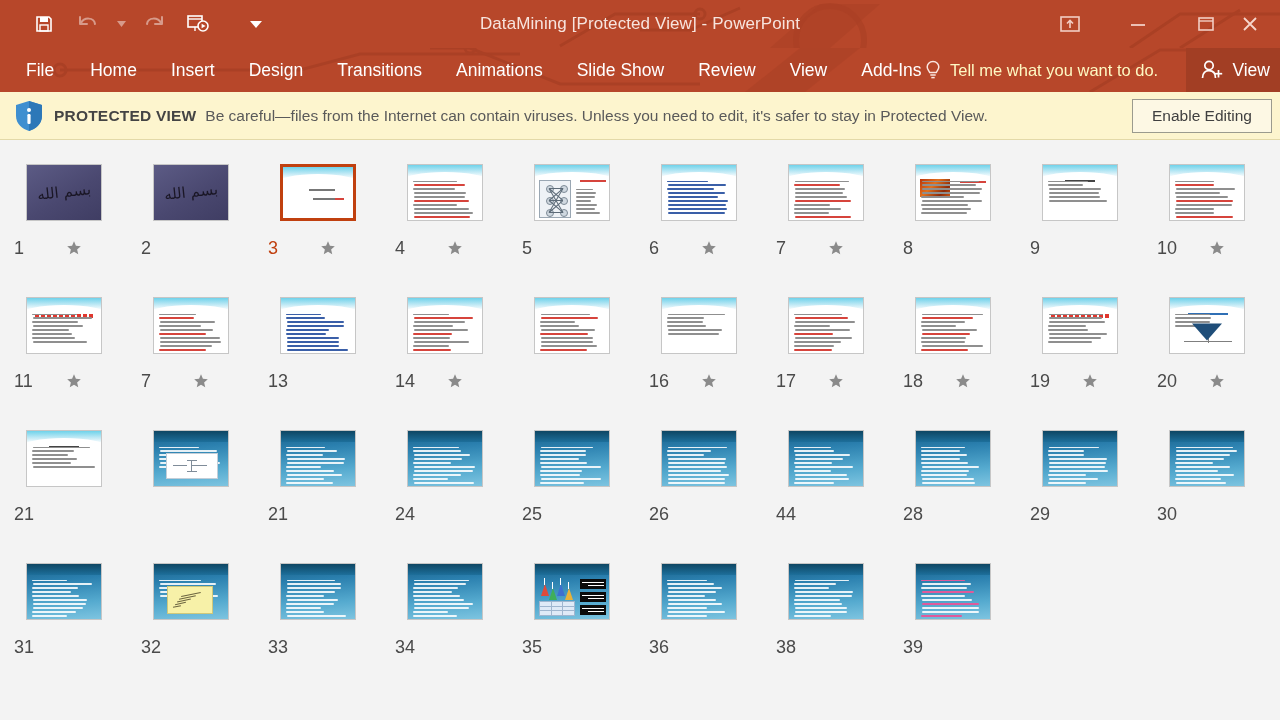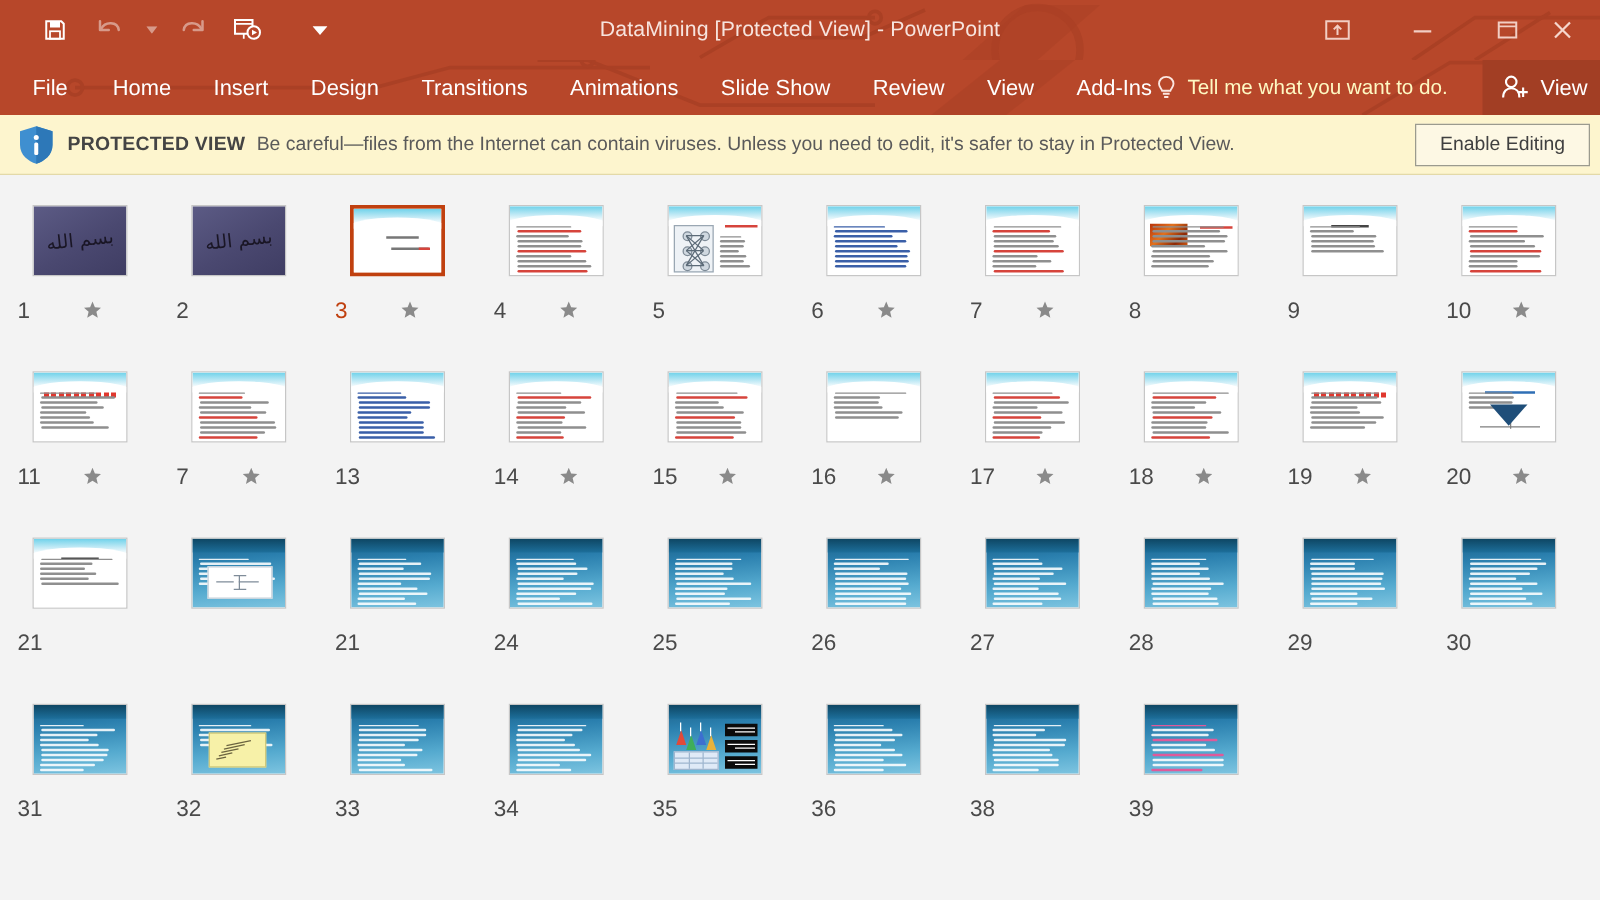--- a/index.html
+++ b/index.html
@@ -624,26 +624,20 @@
               <div class="ln " style="width:85%;margin-left:2%"></div>
               <div class="ln r" style="width:75%;margin-left:1%"></div>
               <div class="ln " style="width:82%;margin-left:2%"></div>
               <div class="ln " style="width:82%;margin-left:2%"></div>
               <div class="ln " style="width:87%;margin-left:3%"></div>
               <div class="ln r" style="width:74%;margin-left:1%"></div>
               <div class="ln " style="width:55%;margin-left:0%"></div>
             </div>
           </div>
         </div>
-        <div class="meta">
-          <span class="num">15</span>
-          <svg class="star" viewBox="0 0 20 20">
-            <path d="M10 1.5 L12.4 7.2 L18.5 7.7 L13.9 11.8 L15.3 17.8 L10 14.6 L4.7 17.8 L6.1 11.8 L1.5 7.7 L7.6 7.2 Z" fill="#8a8a8a"></path>
-          </svg>
-        </div>
       </div>
       <div class="cell">
         <div class="thumbwrap">
           <div class="thumb">
             <div class="t-wave" style="position:absolute;inset:0"></div>
             <div class="lines">
               <div class="ln " style="width:89%;margin-left:3%"></div>
               <div class="ln " style="width:58%;margin-left:0%"></div>
               <div class="ln " style="width:57%;margin-left:0%"></div>
               <div class="ln " style="width:61%;margin-left:0%"></div>
@@ -912,21 +906,21 @@
               <div class="ln w" style="width:90%;margin-left:3%"></div>
               <div class="ln w" style="width:58%;margin-left:0%"></div>
               <div class="ln w" style="width:82%;margin-left:2%"></div>
               <div class="ln w" style="width:85%;margin-left:2%"></div>
               <div class="ln w" style="width:64%;margin-left:0%"></div>
               <div class="ln w" style="width:65%;margin-left:1%"></div>
             </div>
           </div>
         </div>
         <div class="meta">
-          <span class="num">27</span>
+          <span class="num">44</span>
           <svg class="star hidden" viewBox="0 0 20 20"></svg>
         </div>
       </div>
       <div class="cell">
         <div class="thumbwrap">
           <div class="thumb">
             <div class="t-blue" style="position:absolute;inset:0"></div>
             <div class="lines">
               <div class="ln w" style="width:69%;margin-left:1%"></div>
               <div class="ln w" style="width:61%;margin-left:0%"></div>

